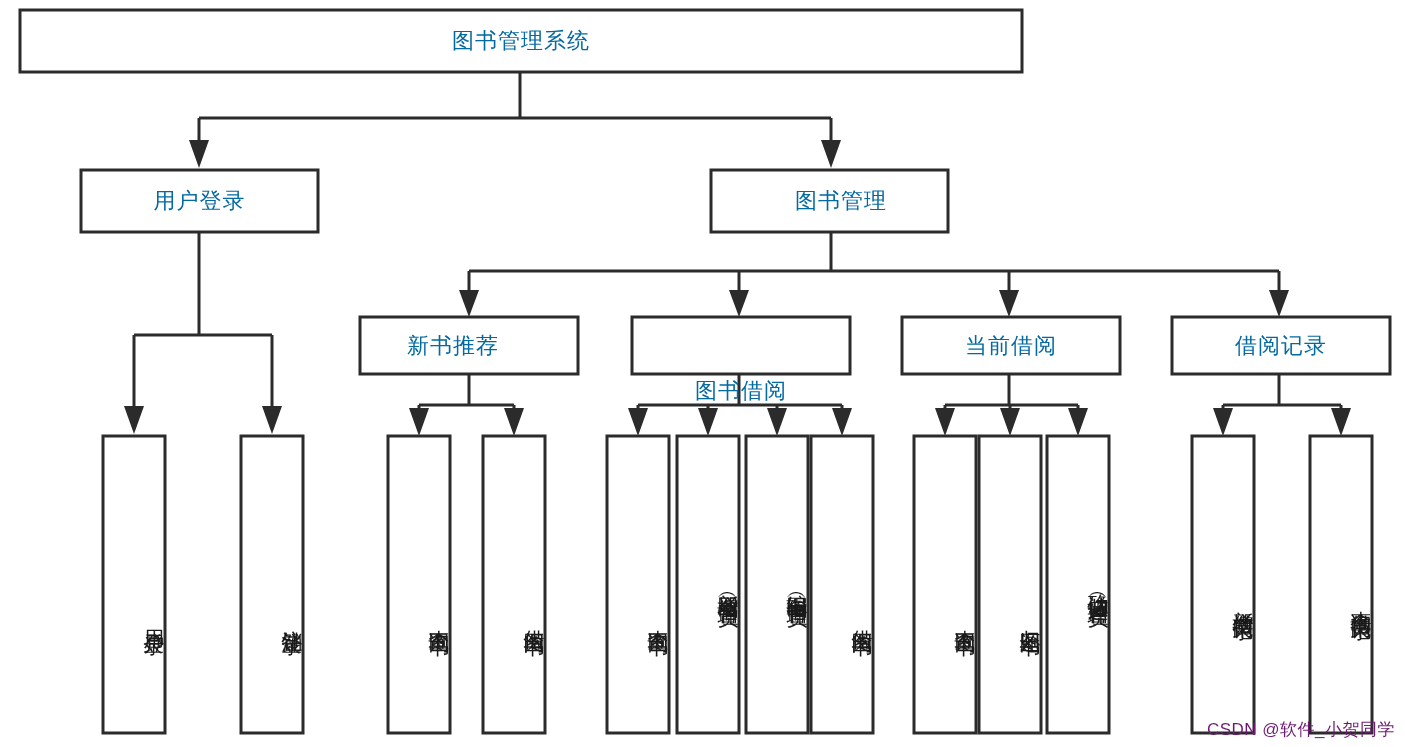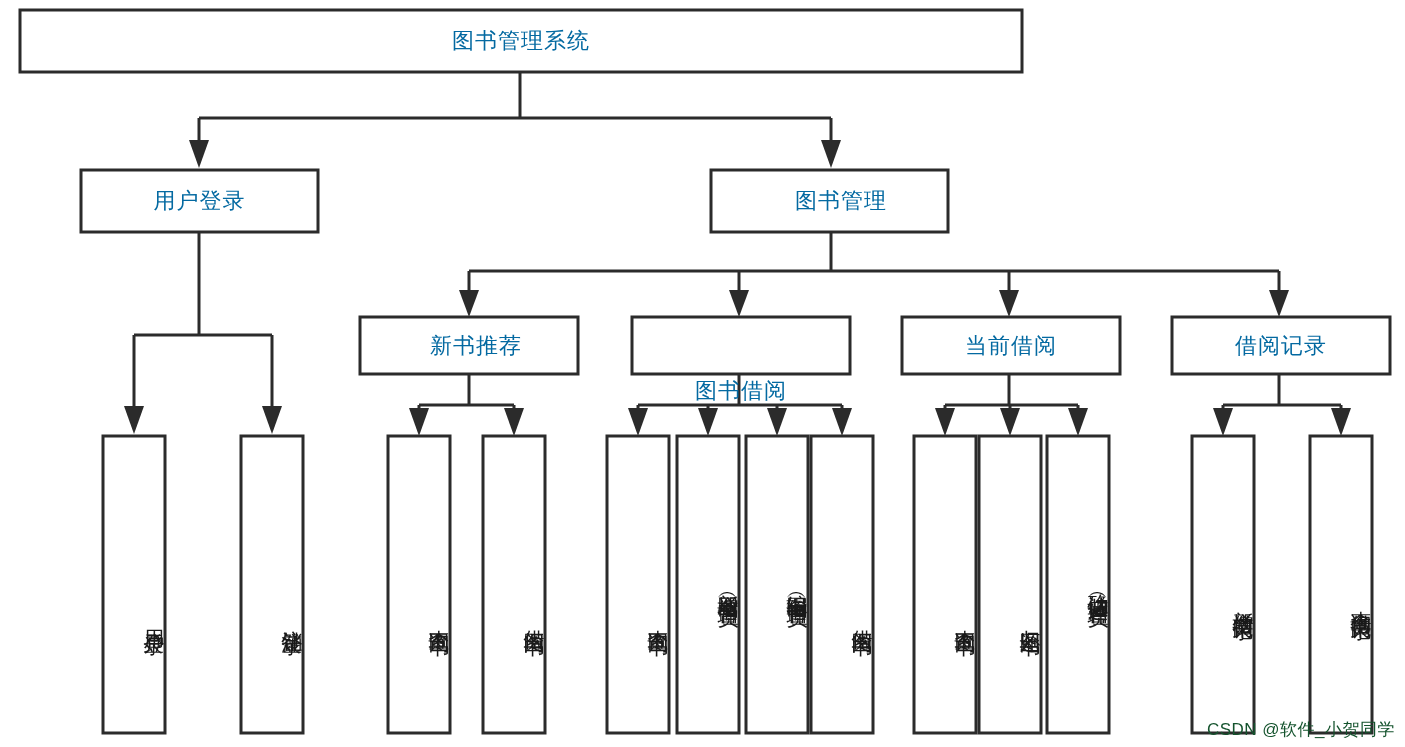--- a/index.html
+++ b/index.html
@@ -67,21 +67,21 @@
     letter-spacing: 1px;
     white-space: nowrap;
     pointer-events: none;
   }
   .watermark {
     position: absolute;
     right: 10px;
     bottom: 6px;
     font-family: "Liberation Sans", "DejaVu Sans", sans-serif;
     font-size: 17px;
-    color: #14532d;
+    color: #701a75;
     letter-spacing: 0.5px;
     white-space: nowrap;
     pointer-events: none;
   }
 </style>
 </head>
 <body>
 
 <div id="diagram-root">
 
@@ -187,21 +187,21 @@
 
     <rect class="node-box" x="1192" y="436" width="62" height="297"></rect>
     <rect class="node-box" x="1310" y="436" width="62" height="297"></rect>
   </svg>
 
   <div class="hlabel-wrap" style="left:20px; top:10px; width:1002px; height:62px;">图书管理系统</div>
 
   <div class="hlabel-wrap" style="left:81px; top:170px; width:237px; height:62px;">用户登录</div>
   <div class="hlabel-wrap" style="left:711px; top:170px; width:260px; height:62px;">图书管理</div>
 
-  <div class="hlabel-wrap" style="left:367px; top:317px; width:218px; height:57px;">新书推荐</div>
+  <div class="hlabel-wrap" style="left:344px; top:317px; width:218px; height:57px;">新书推荐</div>
   <div class="hlabel-wrap" style="left:632px; top:317px; width:218px; height:57px;margin-top:45px;">图书借阅</div>
   <div class="hlabel-wrap" style="left:902px; top:317px; width:218px; height:57px;">当前借阅</div>
   <div class="hlabel-wrap" style="left:1172px; top:317px; width:218px; height:57px;">借阅记录</div>
 
   <div class="vlabel-wrap" style="left:103px; top:507px; width:62px; height:220px;">用户登录</div>
   <div class="vlabel-wrap" style="left:241px; top:507px; width:62px; height:220px;">注销登录</div>
 
   <div class="vlabel-wrap" style="left:388px; top:507px; width:62px; height:220px;">查询图书</div>
   <div class="vlabel-wrap" style="left:483px; top:507px; width:62px; height:220px;">借阅图书</div>
 

